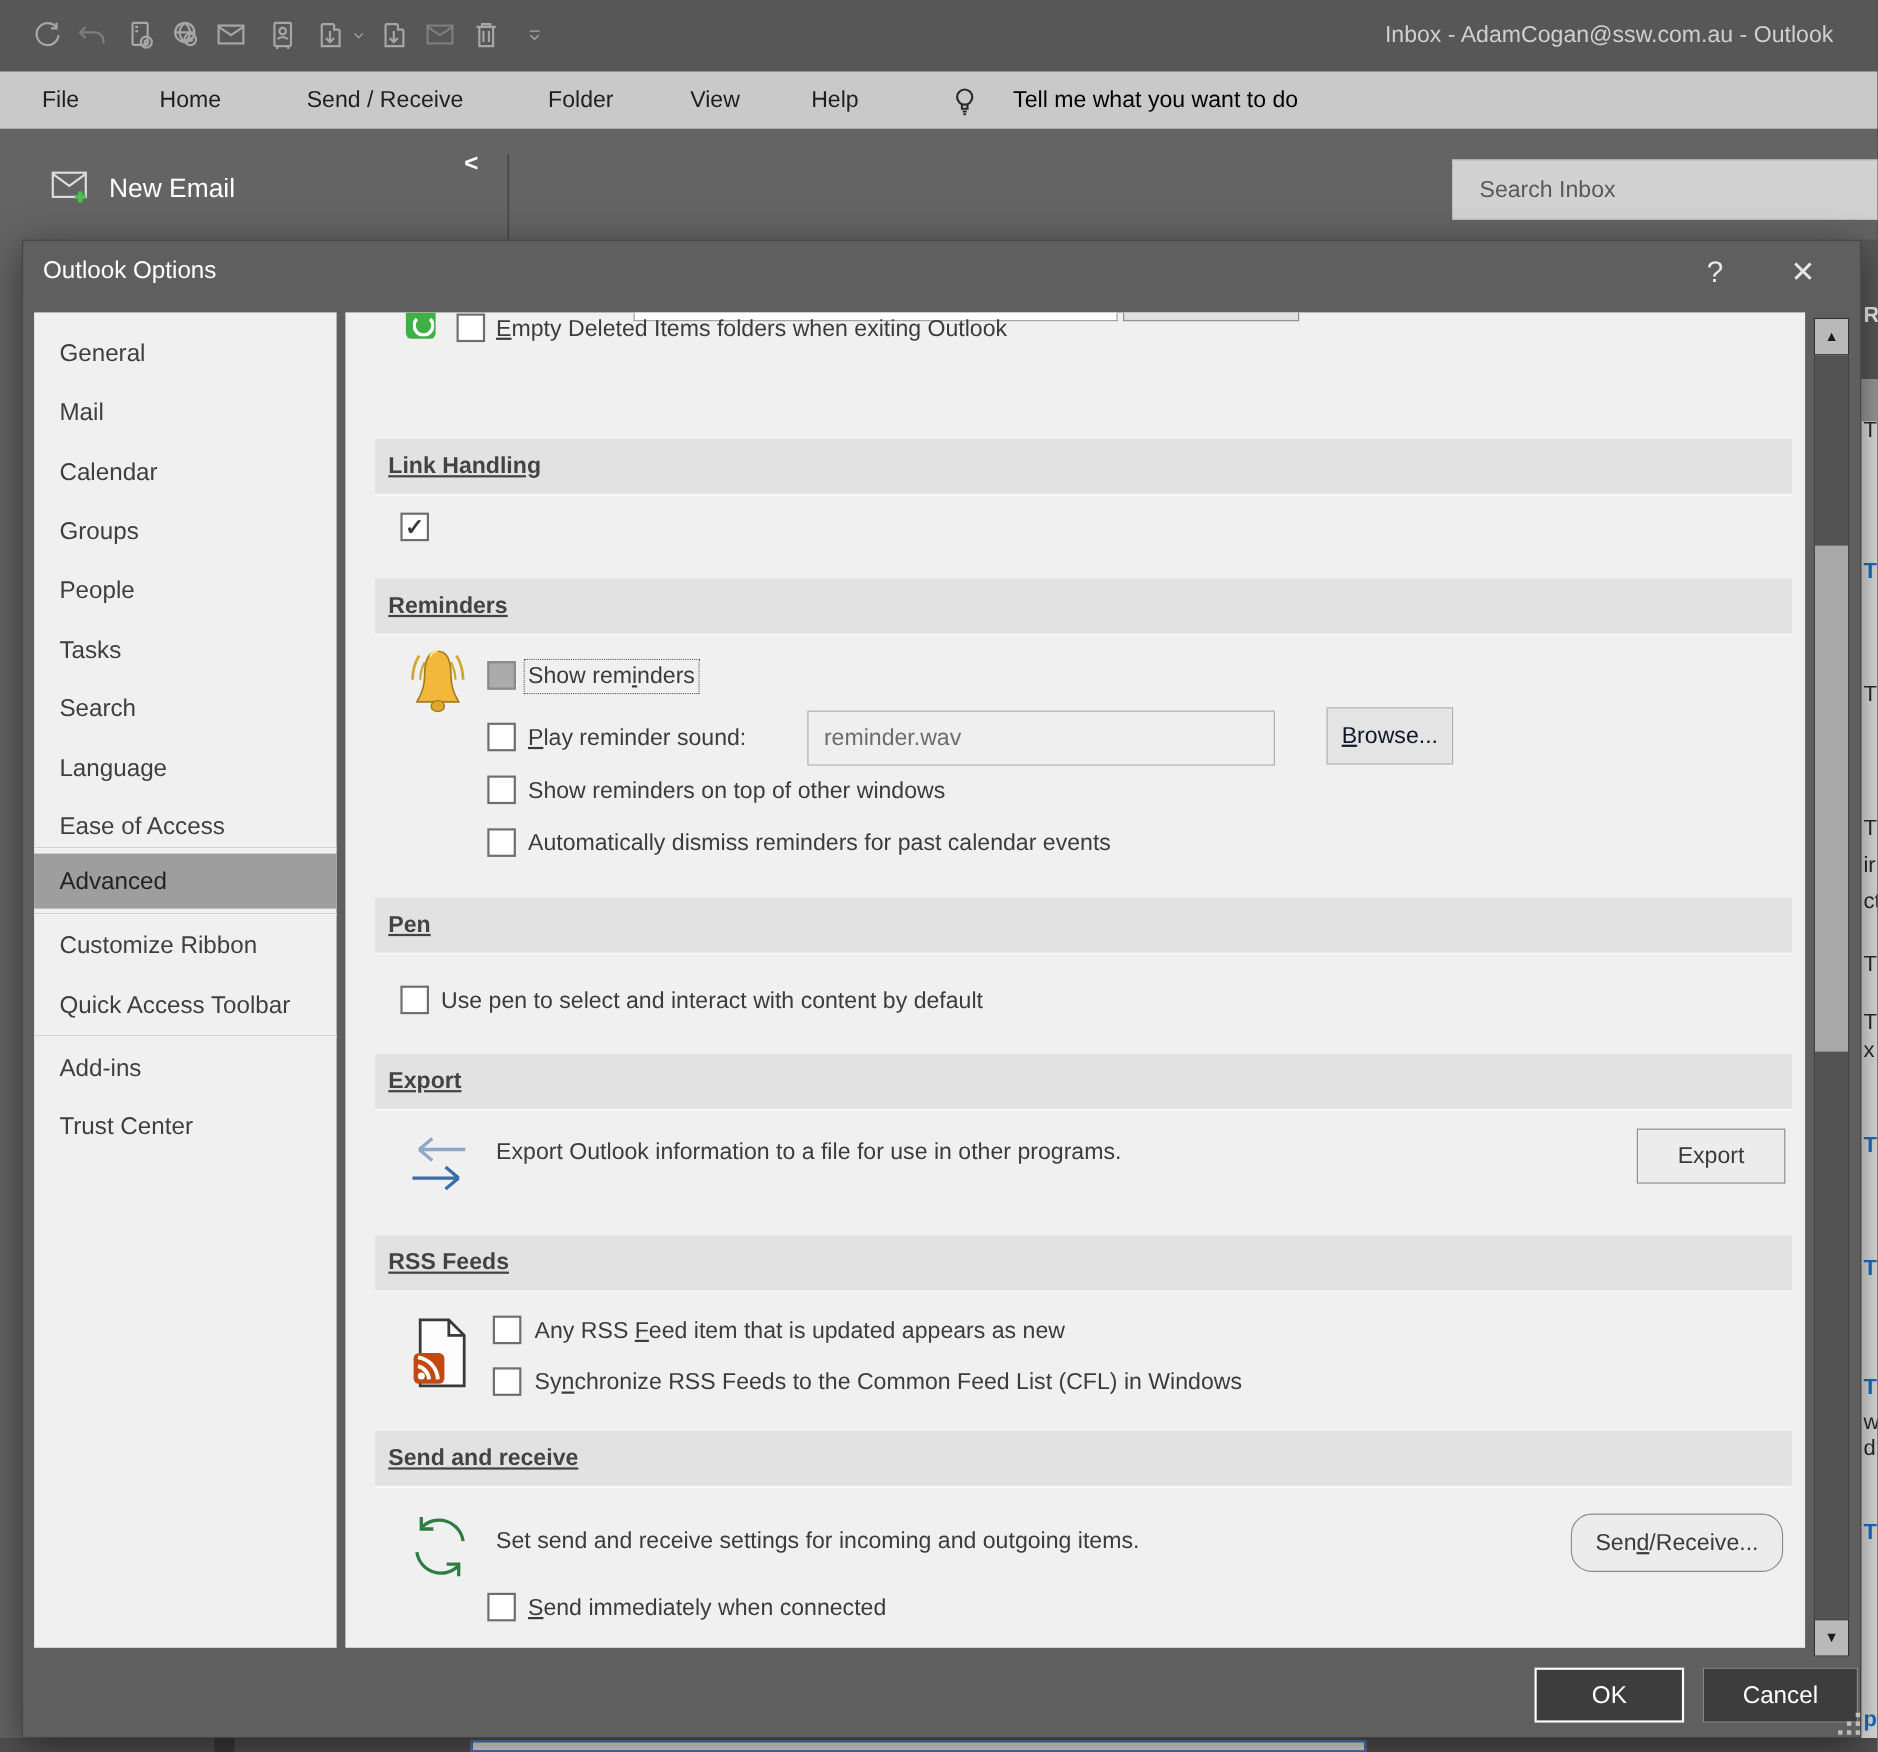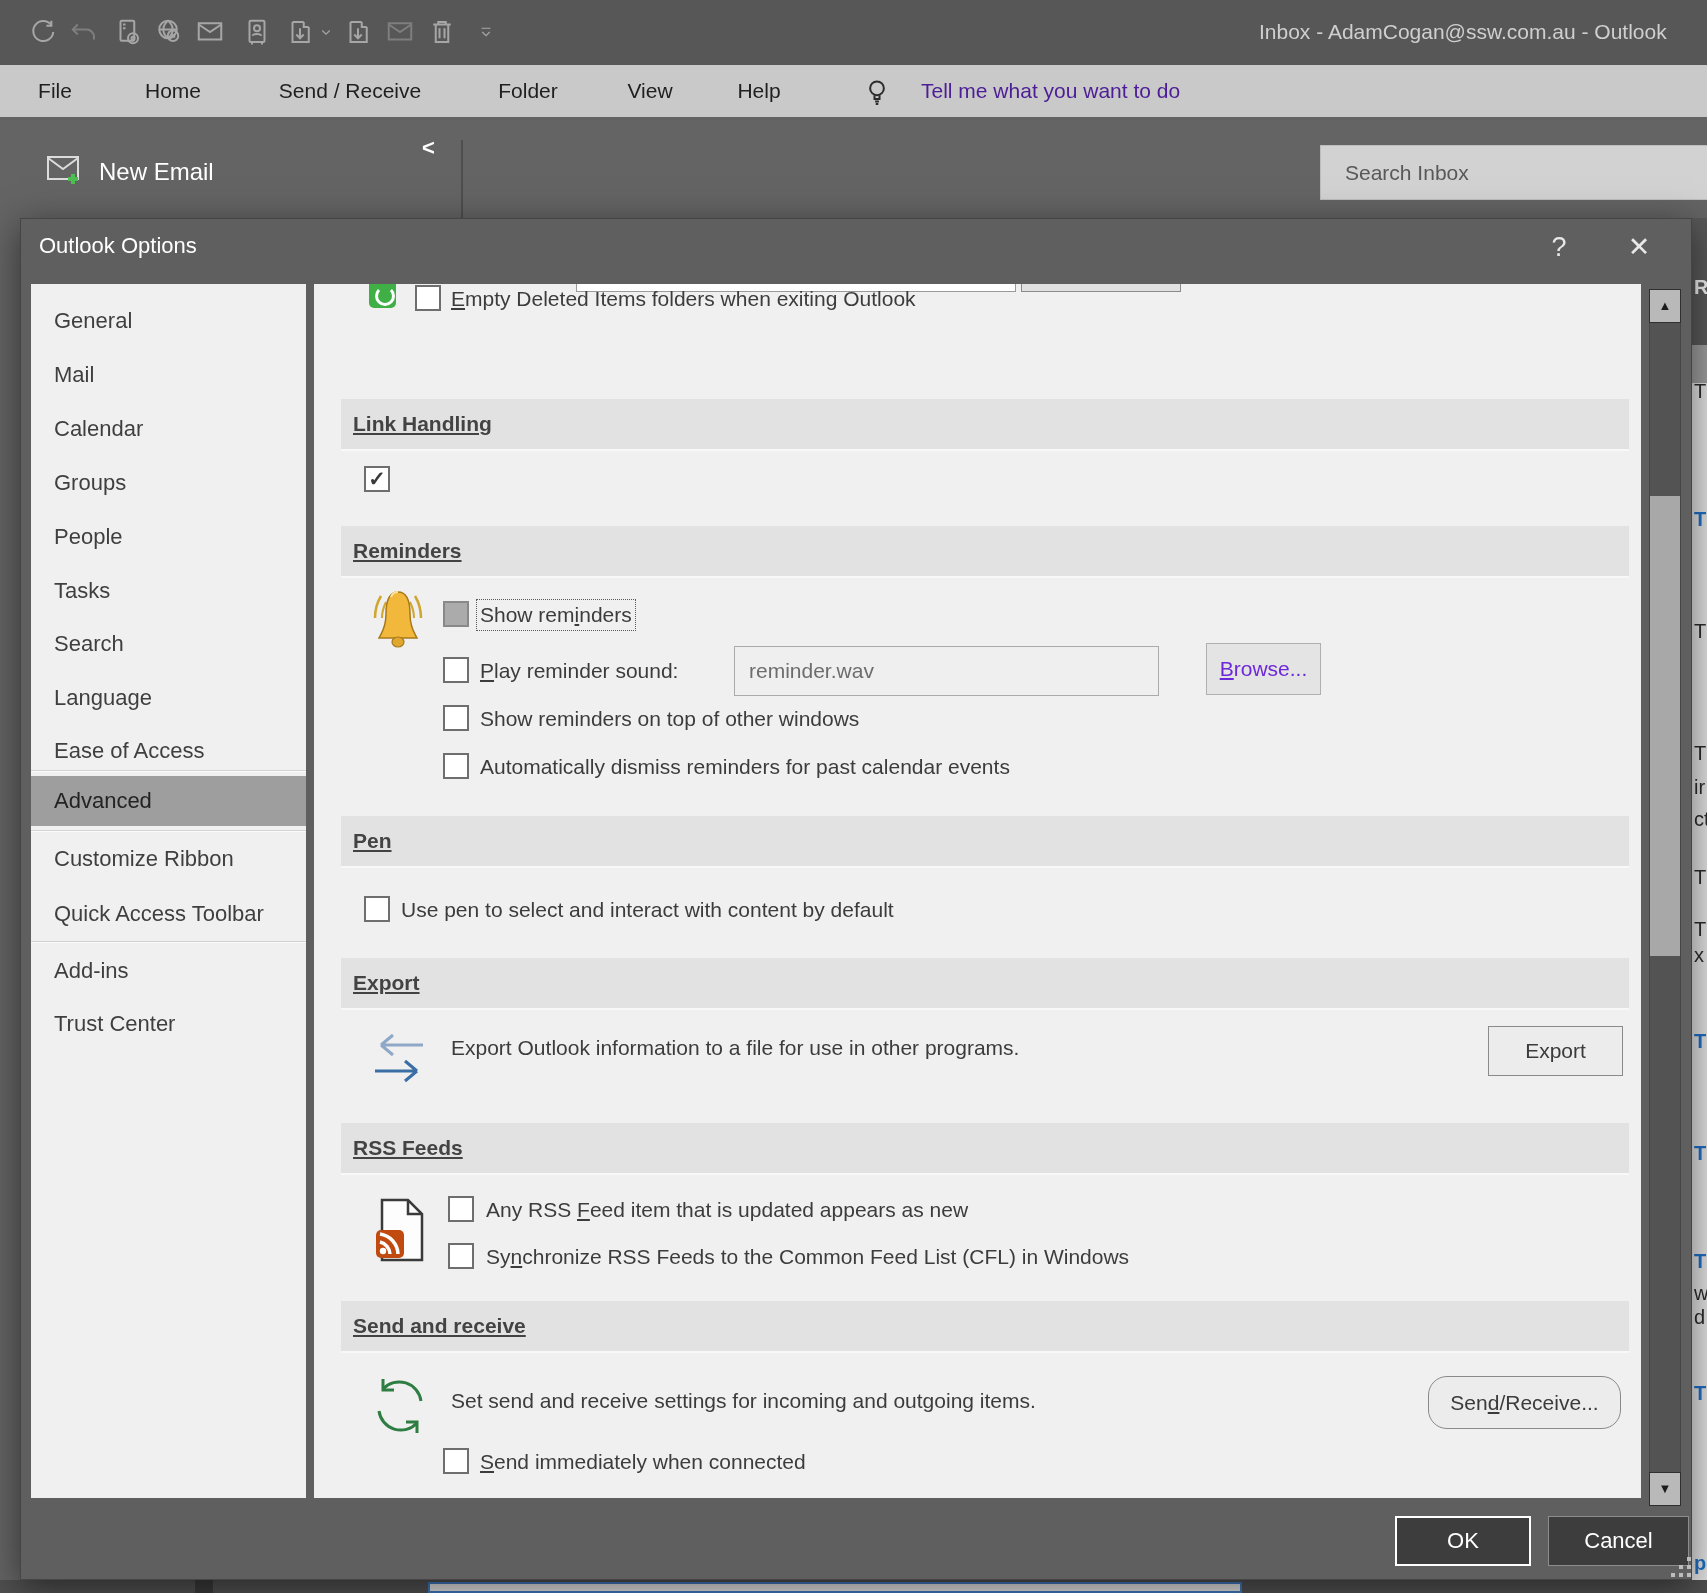--- a/index.html
+++ b/index.html
@@ -9,21 +9,21 @@
 
   
   #titlebar{left:0;top:0;width:1707px;height:65px;background:#575757;}
   .qat-icon{top:10px;width:36px;height:44px;display:flex;align-items:center;justify-content:center;}
   .qat-icon svg{stroke:#a6a6a6;fill:none;stroke-width:1.6;}
   .qat-icon.dim svg{stroke:#7e7e7e;}
   #win-title{left:1259px;top:16px;width:448px;height:32px;line-height:32px;color:#cfcfcf;
              font-size:21px;white-space:nowrap;overflow:hidden;}
   #ribbon{left:0;top:65px;width:1707px;height:52px;background:#c9c9c9;}
   .menu-item{top:0;height:52px;line-height:52px;font-size:21px;color:#1f1f1f;transform:translateX(-50%);}
-  #tellme{left:921px;top:0;height:52px;line-height:52px;font-size:21px;color:#4c1d95;}
+  #tellme{left:921px;top:0;height:52px;line-height:52px;font-size:21px;color:#000000;}
   #bulb{left:862px;top:12px;width:30px;height:30px;}
   #bulb svg{stroke:#2b2b2b;fill:none;stroke-width:1.6;}
 
   
   #new-email{left:45px;top:150px;width:220px;height:44px;display:flex;align-items:center;gap:14px;cursor:default;}
   #new-email .lbl{color:#fff;font-size:24px;}
   #collapse-chevron{left:422px;top:135px;color:#fff;font-size:22px;font-weight:bold;}
   #pane-divider{left:461px;top:140px;width:2px;height:78px;background:#4e4e4e;}
   #searchbox{left:1320px;top:145px;width:378px;height:53px;background:#d2d2d2;border:1px solid #bdbdbd;padding-left:24px;}
   #searchbox .ph{position:absolute;left:24px;top:0;height:53px;line-height:53px;color:#595959;font-size:21px;}
@@ -59,21 +59,21 @@
   .cb{width:26px;height:26px;background:#fff;border:2px solid #6e6e6e;box-sizing:border-box;
       display:flex;align-items:center;justify-content:center;font-size:21px;font-weight:bold;color:#3a3a3a;}
   .cb.gray{background:#ababab;border-color:#898989;}
   .row-lbl{font-size:21px;color:#3c3c3c;white-space:nowrap;}
   .row-lbl u{text-decoration:underline;}
   .focus-dotted{outline:1px dotted #5a5a5a;outline-offset:3px;}
 
   .fld{background:#efefef;border:1px solid #ababab;box-sizing:border-box;}
   .fld .v{position:absolute;left:14px;top:0;height:48px;line-height:48px;font-size:21px;color:#6d6d6d;}
   .btn-disabled{background:#e4e4e4;border:1px solid #b0b0b0;box-sizing:border-box;text-align:center;
-                color:#6d28d9;font-size:21px;}
+                color:#0f172a;font-size:21px;}
   .btn-light{background:#ececec;border:1px solid #8a8a8a;box-sizing:border-box;text-align:center;
              color:#3b3b3b;font-size:21px;}
 
   
   #sb-track{left:1628px;top:70px;width:32px;height:1217px;background:#535353;border:1px solid #454545;box-sizing:border-box;}
   .sb-btn{left:1628px;width:32px;height:34px;background:#b9b9b9;border:1px solid #2f2f2f;box-sizing:border-box;
           text-align:center;line-height:32px;font-size:13px;color:#1c1c1c;}
   #sb-thumb{left:1629px;top:277px;width:30px;height:460px;background:#a8a8a8;}
 
   

